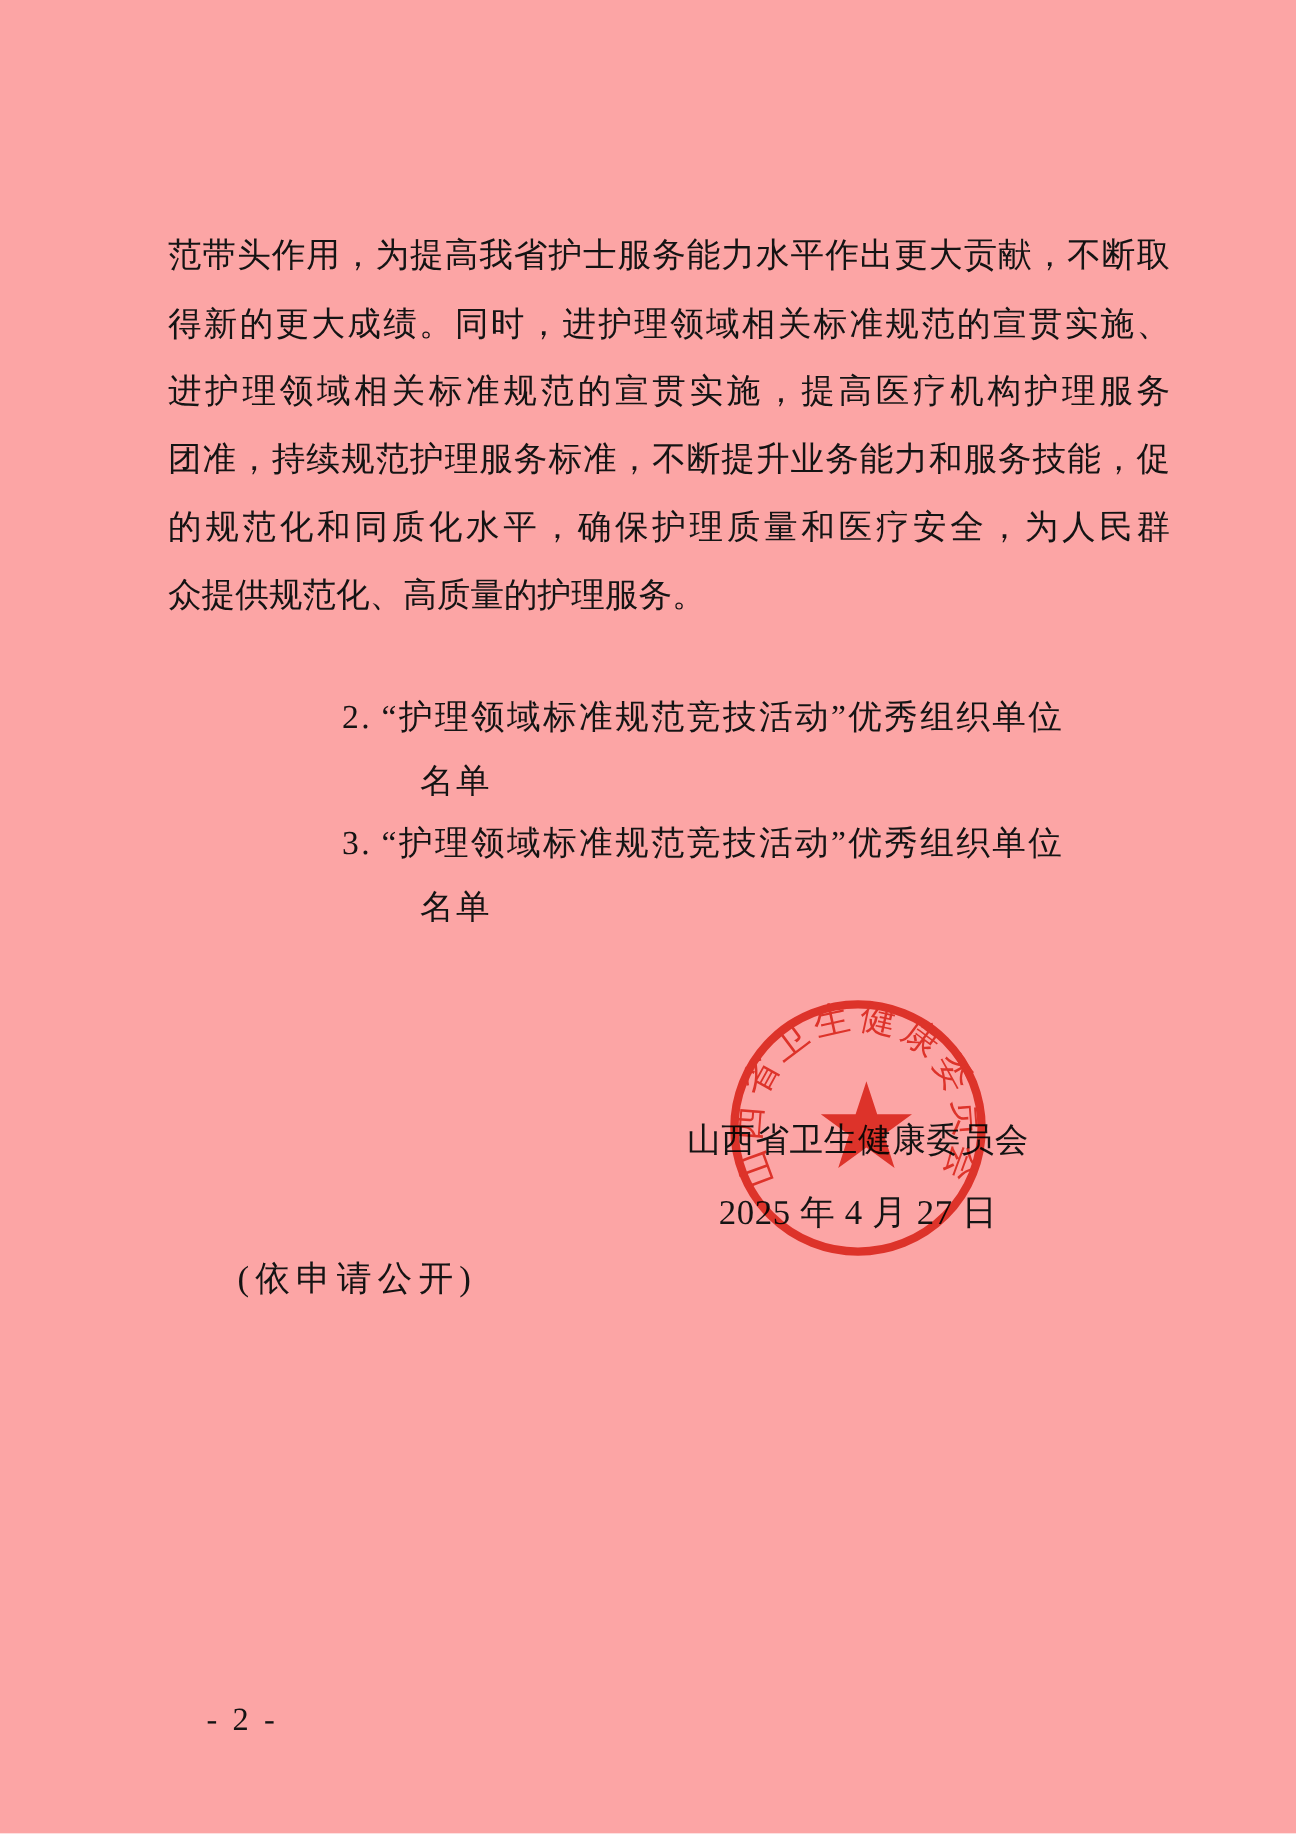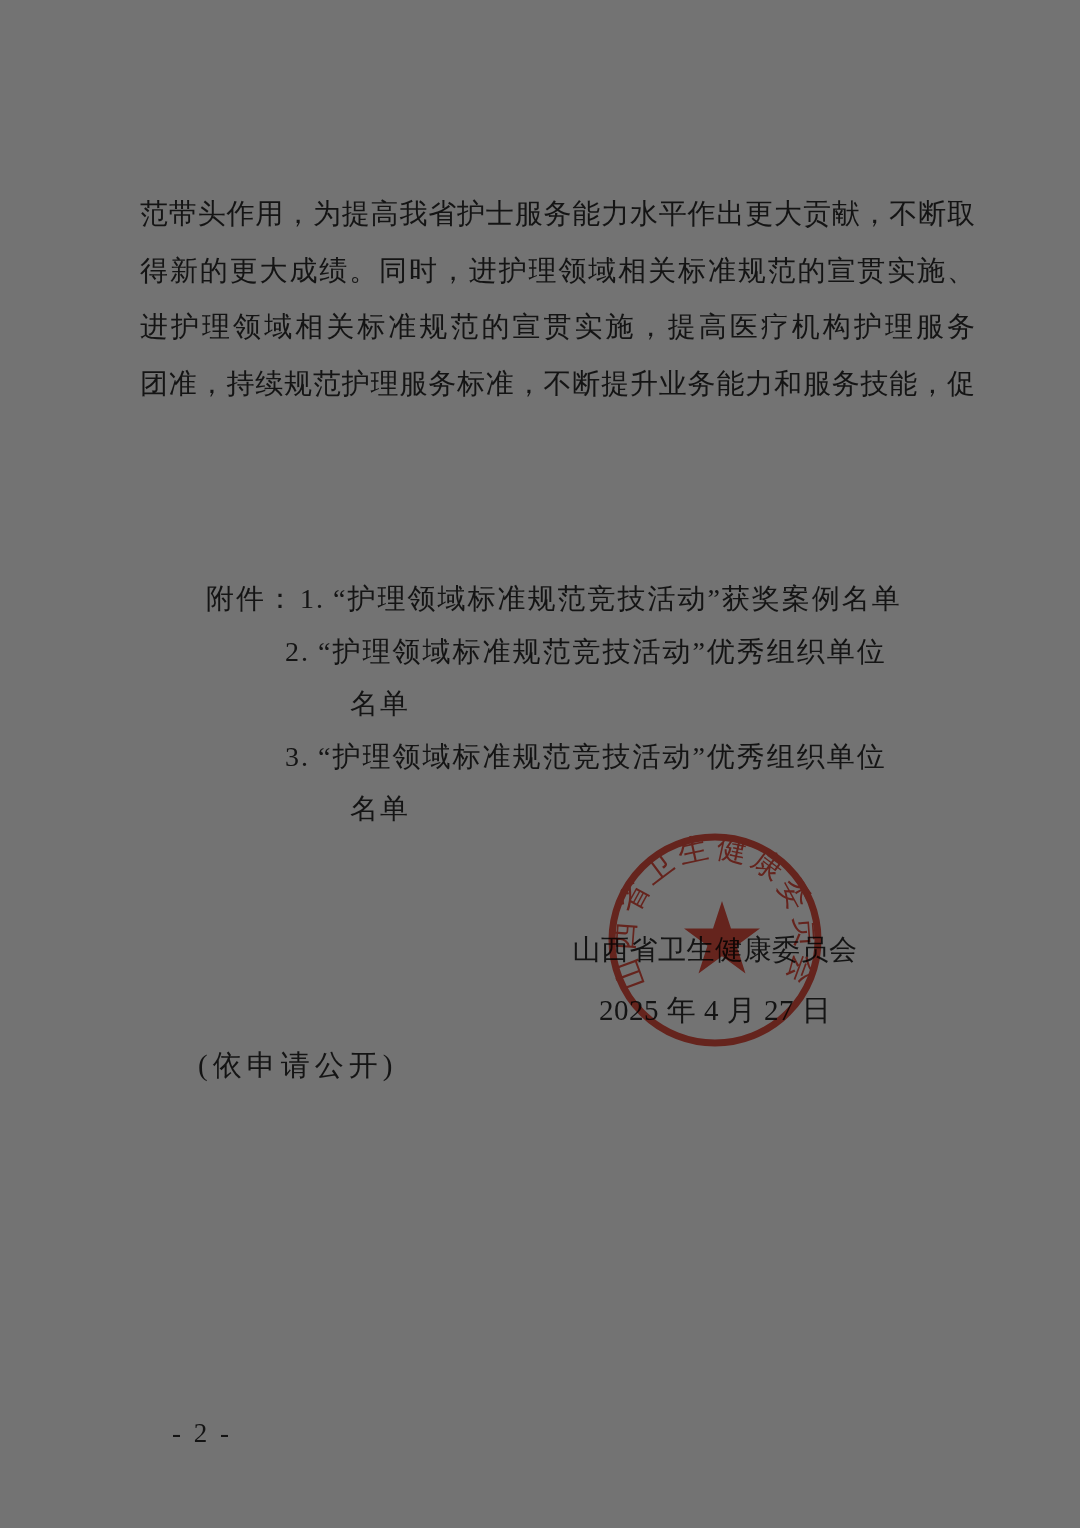--- a/index.html
+++ b/index.html
@@ -1,20 +1,20 @@
 <!DOCTYPE html>
 <html><head>
 <meta charset="utf-8">
 <style>
   html, body { margin: 0; padding: 0; background: #ffffff; }
   .page {
     position: relative;
     width: 1080px;
     height: 1528px;
-    background: #737373;
+    background: #fca5a5;
     overflow: hidden;
     font-family: "Liberation Serif", "DejaVu Serif", serif;
     color: #141414;
   }
   
   .para {
     position: absolute;
     left: 140px;
     top: 186px;
     width: 835px;
@@ -97,26 +97,25 @@
 </head>
 <body>
 
 <div class="page">
 
   <div class="para">
     <div class="line">范带头作用，为提高我省护士服务能力水平作出更大贡献，不断取</div>
     <div class="line">得新的更大成绩。同时，进护理领域相关标准规范的宣贯实施、</div>
     <div class="line">进护理领域相关标准规范的宣贯实施，提高医疗机构护理服务</div>
     <div class="line">团准，持续规范护理服务标准，不断提升业务能力和服务技能，促</div>
+    <div class="line">的规范化和同质化水平，确保护理质量和医疗安全，为人民群</div>
+    <div class="line last">众提供规范化、高质量的护理服务。</div>
   </div>
 
   <div class="att">
-    <div class="att-row">
-      <span class="att-label">附件：</span><span class="att-num">1.</span><span>“护理领域标准规范竞技活动”获奖案例名单</span>
-    </div>
     <div class="att-row ind-num">
       <span class="att-num">2.</span><span>“护理领域标准规范竞技活动”优秀组织单位</span>
     </div>
     <div class="att-row ind-wrap">名单</div>
     <div class="att-row ind-num">
       <span class="att-num">3.</span><span>“护理领域标准规范竞技活动”优秀组织单位</span>
     </div>
     <div class="att-row ind-wrap">名单</div>
   </div>
 

